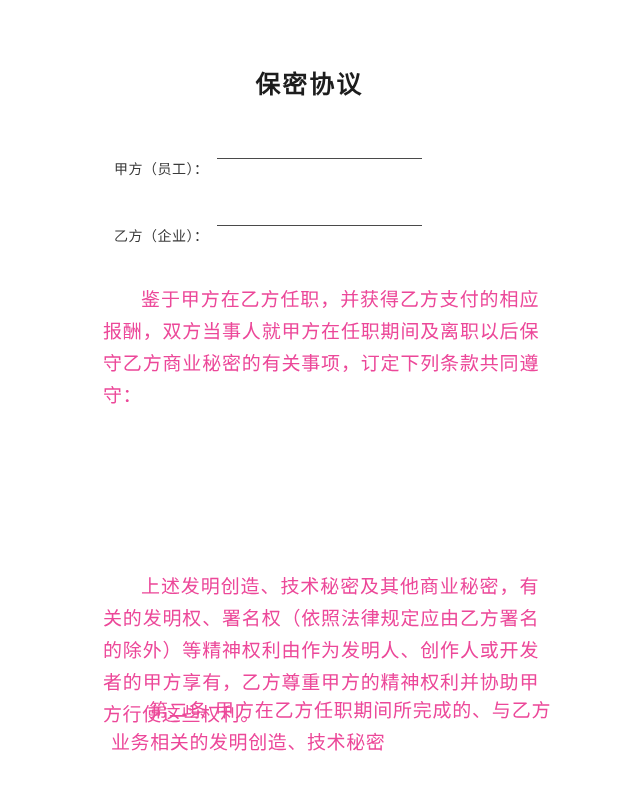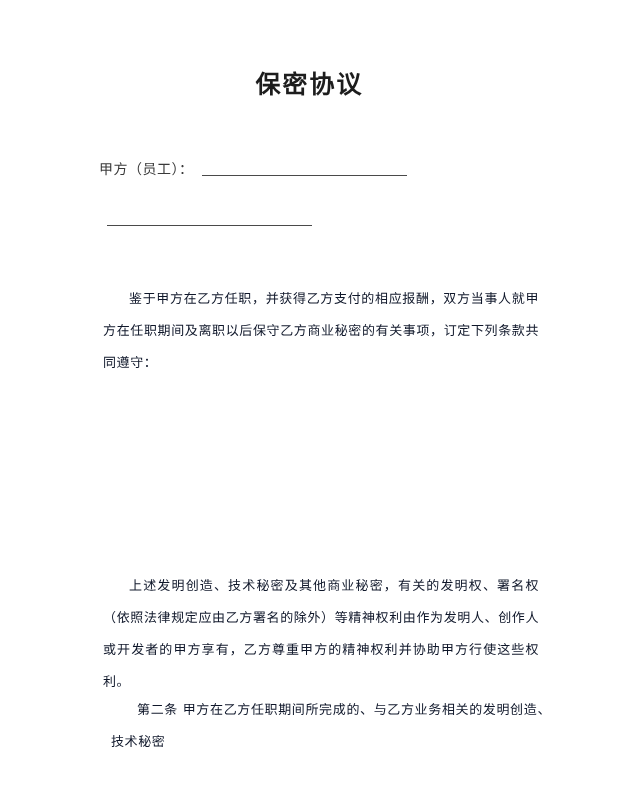--- a/index.html
+++ b/index.html
@@ -30,23 +30,23 @@
     font-size: 25px;
     font-weight: bold;
     letter-spacing: 2px;
     color: #1d1d1d;
     line-height: 1.2;
   }
 
   
   .sig-row {
     position: absolute;
-    left: 99px;
+    left: 114px;
     display: flex;
-    align-items: flex-end;
+    align-items: flex-start;
     width: 430px;
   }
   .sig-row.party-a { top: 158px; }
   .sig-row.party-b { top: 225px; }
 
   .sig-label {
     font-size: 14px;
     line-height: 22px;
     color: #3a3a3a;
     letter-spacing: 0.5px;
@@ -63,26 +63,26 @@
   }
 
   
   .body-block {
     position: absolute;
     left: 103px;
     width: 415px;
   }
 
   .para {
-    font-size: 13px;
+    font-size: 19px;
     line-height: 32px;
     letter-spacing: 0.6px;
     text-align: justify;
     text-justify: inter-ideograph;
-    color: #0f172a;
+    color: #ec4899;
     margin: 0;
     text-indent: 2em;
   }
 
   .para.wide {
     width: 436px;
   }
 
   .block-preamble { top: 283px; }
   .block-article-1 { top: 378px; }
@@ -95,20 +95,21 @@
 <div id="page">
 
   <div class="doc-title">保密协议</div>
 
   <div class="sig-row party-a">
     <span class="sig-label">甲方（员工）：</span>
     <span class="sig-rule"></span>
   </div>
 
   <div class="sig-row party-b">
+    <span class="sig-label">乙方（企业）：</span>
     <span class="sig-rule"></span>
   </div>
 
   <div class="body-block block-preamble">
     <p class="para wide">鉴于甲方在乙方任职，并获得乙方支付的相应报酬，双方当事人就甲方在任职期间及离职以后保守乙方商业秘密的有关事项，订定下列条款共同遵守：</p>
   </div>
 
 
   <div class="body-block block-article-1b">
     <p class="para wide">上述发明创造、技术秘密及其他商业秘密，有关的发明权、署名权（依照法律规定应由乙方署名的除外）等精神权利由作为发明人、创作人或开发者的甲方享有，乙方尊重甲方的精神权利并协助甲方行使这些权利。</p>

